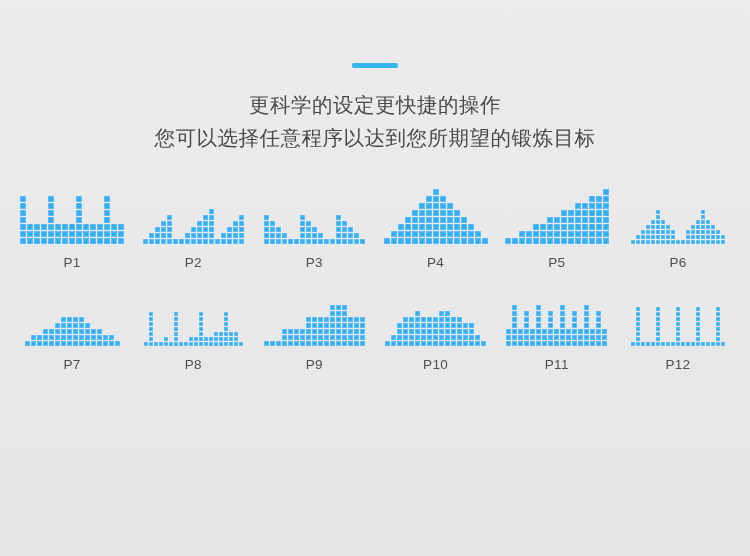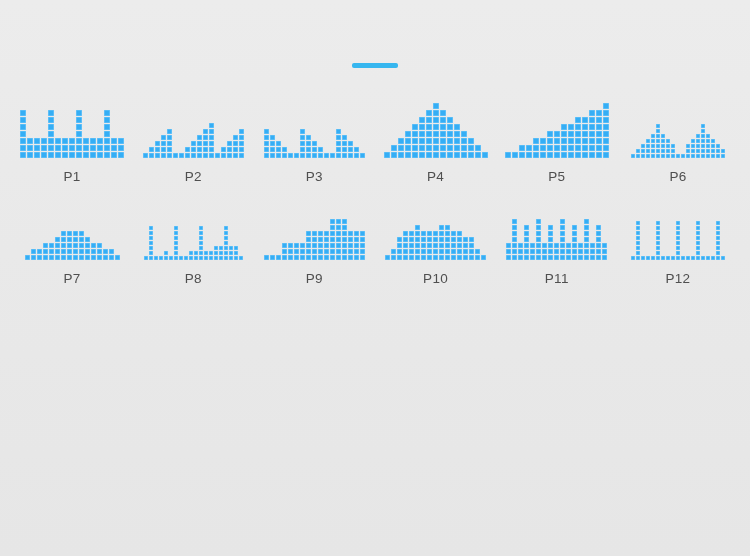--- a/index.html
+++ b/index.html
@@ -102,20 +102,22 @@
 
 <div class="page">
 
   <div class="header">
 
     <div class="underline-wrap">
       <div class="underline-bar"></div>
     </div>
 
     <div class="subtitle">
+      <div>更科学的设定更快捷的操作</div>
+      <div>您可以选择任意程序以达到您所期望的锻炼目标</div>
     </div>
   </div>
 
   <div class="programs">
     <div class="program-row">
         <div class="program">
           <div class="pattern">
             <div class="pcol">
               <div class="pcell" style="width: 6px; height: 6px; background: rgb(53, 174, 245);"></div>
               <div class="pcell" style="width: 6px; height: 6px; background: rgb(53, 174, 245);"></div>

